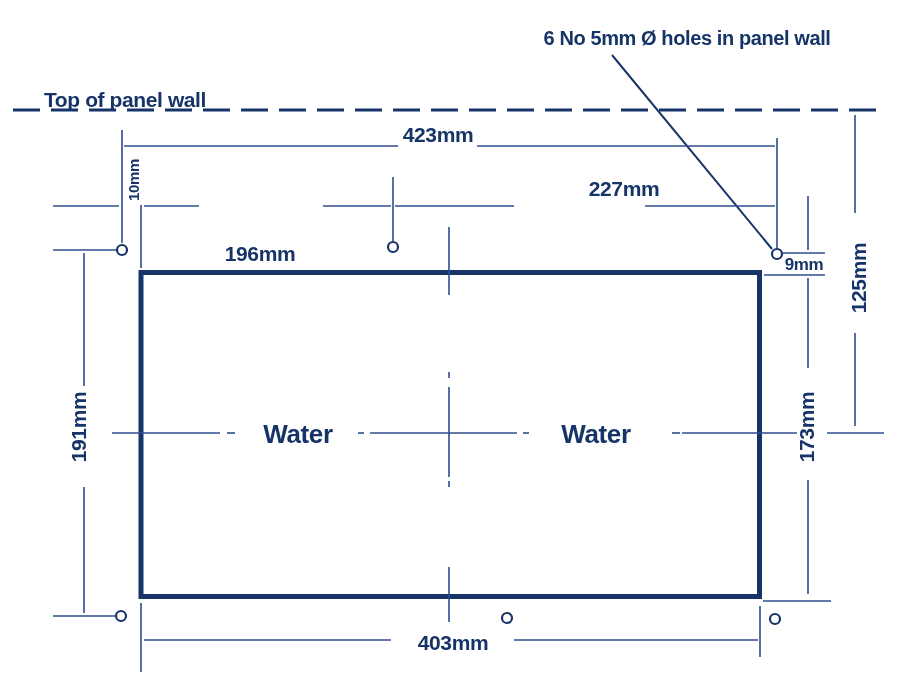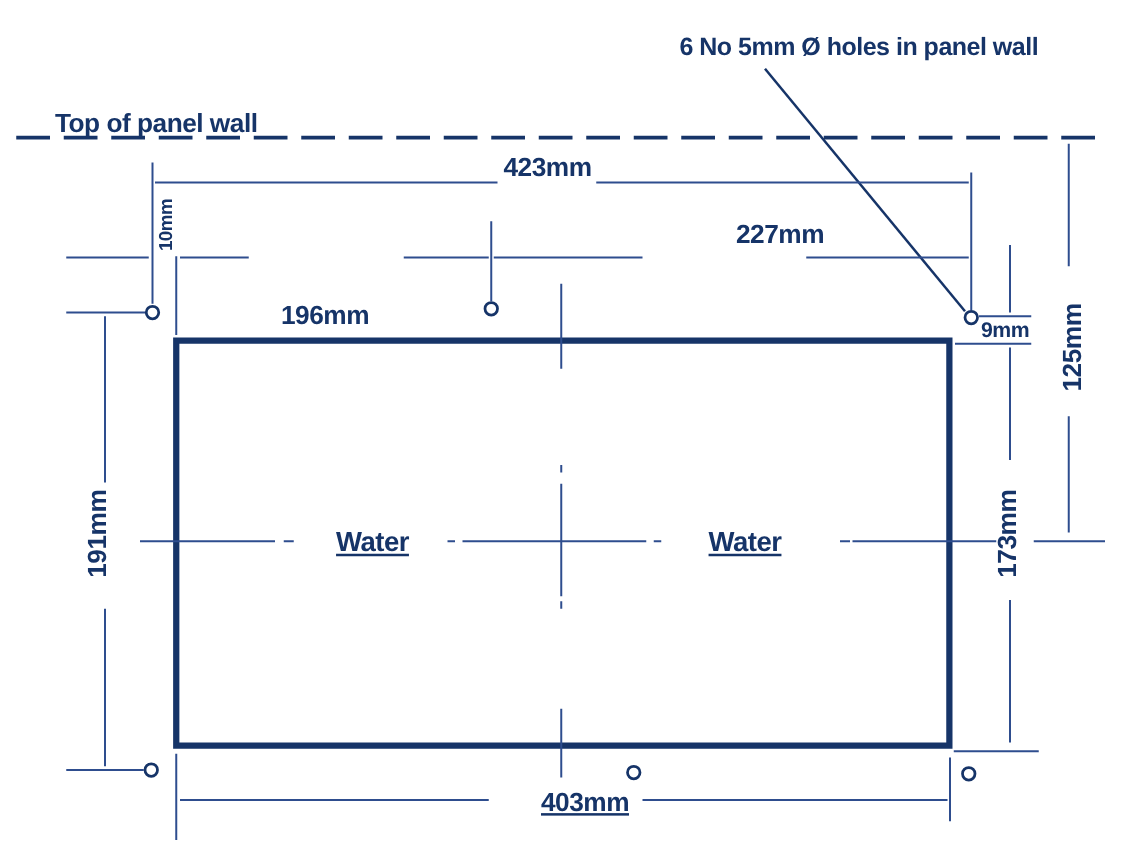--- a/index.html
+++ b/index.html
@@ -28,21 +28,21 @@
     font-weight:700;
     font-size:21px;
     letter-spacing:-0.4px;
     white-space:nowrap;
     transform:translate(-50%,-50%);
     line-height:1;
   }
   .rot{transform:translate(-50%,-50%) rotate(-90deg);}
   .left-anchor{transform:translate(0,-50%);}
   .f20{font-size:20px;}
-  .f22{font-size:22px;text-decoration:underline;}
+  .f22{font-size:26px;}
   .f17{font-size:17px;}
   .f15{font-size:15px;}
 </style>
 </head>
 <body>
 
 <div class="stage">
 
   <svg width="901" height="690" viewBox="0 0 901 690">
     <defs>
@@ -127,18 +127,18 @@
   <div class="lbl left-anchor" style="left:44px;top:87px;margin-top:12px;">Top of panel wall</div>
 
   <div class="lbl" style="left:438px;top:134px;">423mm</div>
   <div class="lbl" style="left:260px;top:212px;margin-top:41px;">196mm</div>
   <div class="lbl" style="left:584px;top:188px;margin-left:40px;">227mm</div>
   <div class="lbl rot f15" style="left:133px;top:180px;">10mm</div>
   <div class="lbl f17" style="left:804px;top:264px;">9mm</div>
   <div class="lbl rot" style="left:858px;top:278px;">125mm</div>
   <div class="lbl rot" style="left:78px;top:427px;">191mm</div>
   <div class="lbl rot" style="left:806px;top:427px;">173mm</div>
-  <div class="lbl" style="left:468px;top:642px;text-decoration:underline;">403mm</div>
+  <div class="lbl" style="left:453px;top:642px;">403mm</div>
 
   <div class="lbl f22" style="left:298px;top:434px;">Water</div>
   <div class="lbl f22" style="left:596px;top:434px;">Water</div>
 
 </div>
 
 </body></html>

